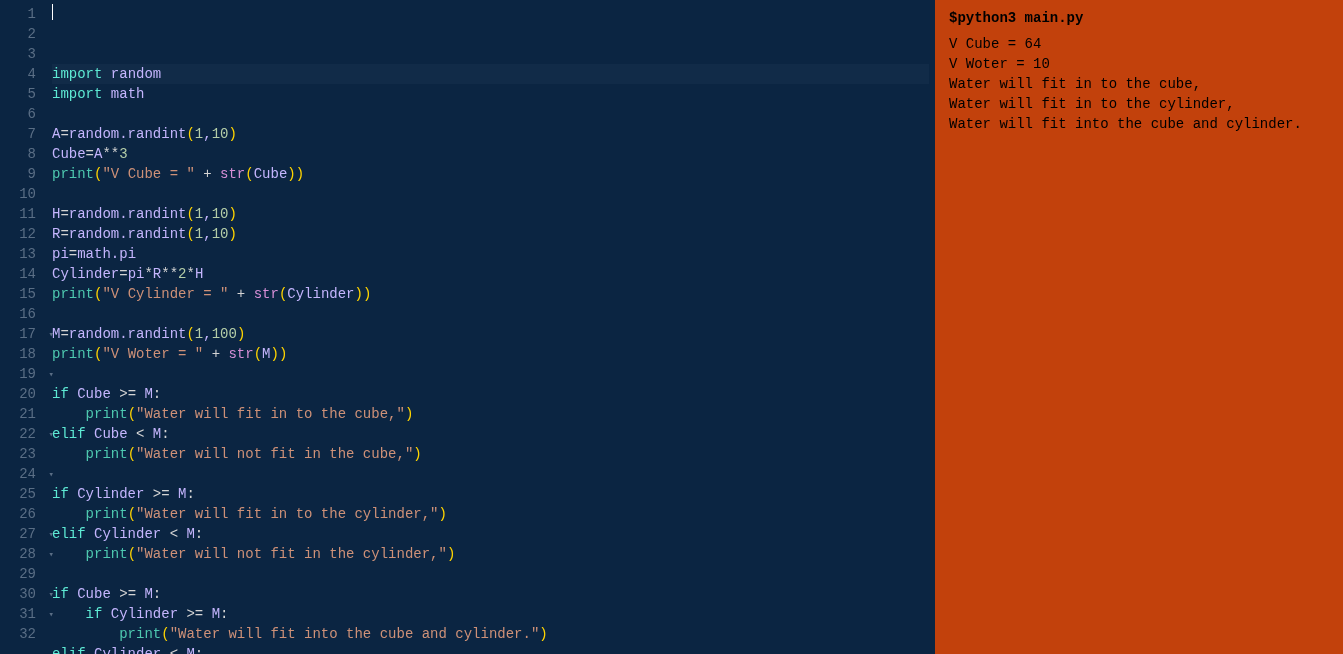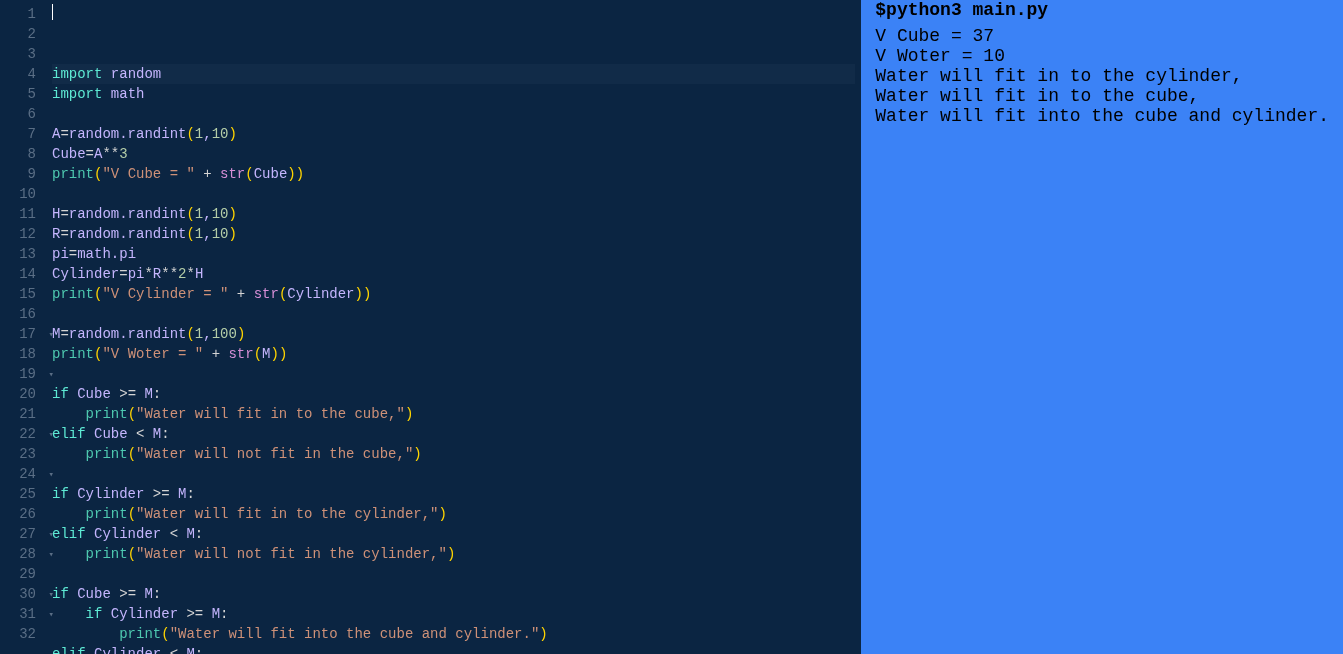--- a/index.html
+++ b/index.html
@@ -65,25 +65,25 @@
   .pink { color: #d78fd7; }   
 
   .scrolltrack {
     width: 6px;
     background: #0b2542;
   }
 
   
   .output {
     flex: 1;
-    background: #3b82f6;
+    background: #c2410c;
     color: #000;
-    font-size: 18px;
+    font-size: 14px;
     line-height: 20px;
-    padding: 0 14px;
+    padding: 8px 14px;
     font-family: Consolas, "Courier New", monospace;
   }
   .output .cmd { font-weight: bold; margin-bottom: 6px; }
   .output .out-line { white-space: pre; }
 </style>
 </head>
 <body>
 
 <div class="editor">
   <div class="gutter" id="gutter">
@@ -122,19 +122,19 @@
     </div>
   <div class="code" id="code">
     <div class="cursor"></div>
   <div class="line active"><span class="kw">import</span><span class="id"> random</span></div><div class="line"><span class="kw">import</span><span class="id"> math</span></div><div class="line"></div><div class="line"><span class="id">A</span><span class="op">=</span><span class="id">random.randint</span><span class="punc">(</span><span class="num">1</span><span class="id">,</span><span class="num">10</span><span class="punc">)</span></div><div class="line"><span class="id">Cube</span><span class="op">=</span><span class="id">A</span><span class="op">**</span><span class="num">3</span></div><div class="line"><span class="fn">print</span><span class="punc">(</span><span class="str">"V Cube = "</span><span class="op"> + </span><span class="pink">str</span><span class="punc">(</span><span class="id">Cube</span><span class="punc">))</span></div><div class="line"></div><div class="line"><span class="id">H</span><span class="op">=</span><span class="id">random.randint</span><span class="punc">(</span><span class="num">1</span><span class="id">,</span><span class="num">10</span><span class="punc">)</span></div><div class="line"><span class="id">R</span><span class="op">=</span><span class="id">random.randint</span><span class="punc">(</span><span class="num">1</span><span class="id">,</span><span class="num">10</span><span class="punc">)</span></div><div class="line"><span class="id">pi</span><span class="op">=</span><span class="id">math.pi</span></div><div class="line"><span class="id">Cylinder</span><span class="op">=</span><span class="id">pi</span><span class="op">*</span><span class="id">R</span><span class="op">**</span><span class="num">2</span><span class="op">*</span><span class="id">H</span></div><div class="line"><span class="fn">print</span><span class="punc">(</span><span class="str">"V Cylinder = "</span><span class="op"> + </span><span class="pink">str</span><span class="punc">(</span><span class="id">Cylinder</span><span class="punc">))</span></div><div class="line"></div><div class="line"><span class="id">M</span><span class="op">=</span><span class="id">random.randint</span><span class="punc">(</span><span class="num">1</span><span class="id">,</span><span class="num">100</span><span class="punc">)</span></div><div class="line"><span class="fn">print</span><span class="punc">(</span><span class="str">"V Woter = "</span><span class="op"> + </span><span class="pink">str</span><span class="punc">(</span><span class="id">M</span><span class="punc">))</span></div><div class="line"></div><div class="line"><span class="kw">if</span><span class="id"> Cube </span><span class="op">&gt;=</span><span class="id"> M</span><span class="op">:</span></div><div class="line"><span class="id">    </span><span class="fn">print</span><span class="punc">(</span><span class="str">"Water will fit in to the cube,"</span><span class="punc">)</span></div><div class="line"><span class="kw">elif</span><span class="id"> Cube </span><span class="op">&lt;</span><span class="id"> M</span><span class="op">:</span></div><div class="line"><span class="id">    </span><span class="fn">print</span><span class="punc">(</span><span class="str">"Water will not fit in the cube,"</span><span class="punc">)</span></div><div class="line"></div><div class="line"><span class="kw">if</span><span class="id"> Cylinder </span><span class="op">&gt;=</span><span class="id"> M</span><span class="op">:</span></div><div class="line"><span class="id">    </span><span class="fn">print</span><span class="punc">(</span><span class="str">"Water will fit in to the cylinder,"</span><span class="punc">)</span></div><div class="line"><span class="kw">elif</span><span class="id"> Cylinder </span><span class="op">&lt;</span><span class="id"> M</span><span class="op">:</span></div><div class="line"><span class="id">    </span><span class="fn">print</span><span class="punc">(</span><span class="str">"Water will not fit in the cylinder,"</span><span class="punc">)</span></div><div class="line"></div><div class="line"><span class="kw">if</span><span class="id"> Cube </span><span class="op">&gt;=</span><span class="id"> M</span><span class="op">:</span></div><div class="line"><span class="id">    </span><span class="kw">if</span><span class="id"> Cylinder </span><span class="op">&gt;=</span><span class="id"> M</span><span class="op">:</span></div><div class="line"><span class="id">        </span><span class="fn">print</span><span class="punc">(</span><span class="str">"Water will fit into the cube and cylinder."</span><span class="punc">)</span></div><div class="line"><span class="kw">elif</span><span class="id"> Cylinder </span><span class="op">&lt;</span><span class="id"> M</span><span class="op">:</span></div></div>
   <div class="scrolltrack"></div>
 </div>
 
 <div class="output">
   <div class="cmd">$python3 main.py</div>
   <div id="outlines">
-      <div class="out-line">V Cube = 37</div>
+      <div class="out-line">V Cube = 64</div>
       <div class="out-line">V Woter = 10</div>
+      <div class="out-line">Water will fit in to the cube,</div>
       <div class="out-line">Water will fit in to the cylinder,</div>
-      <div class="out-line">Water will fit in to the cube,</div>
       <div class="out-line">Water will fit into the cube and cylinder.</div>
     </div>
 </div>
 
 </body></html>

